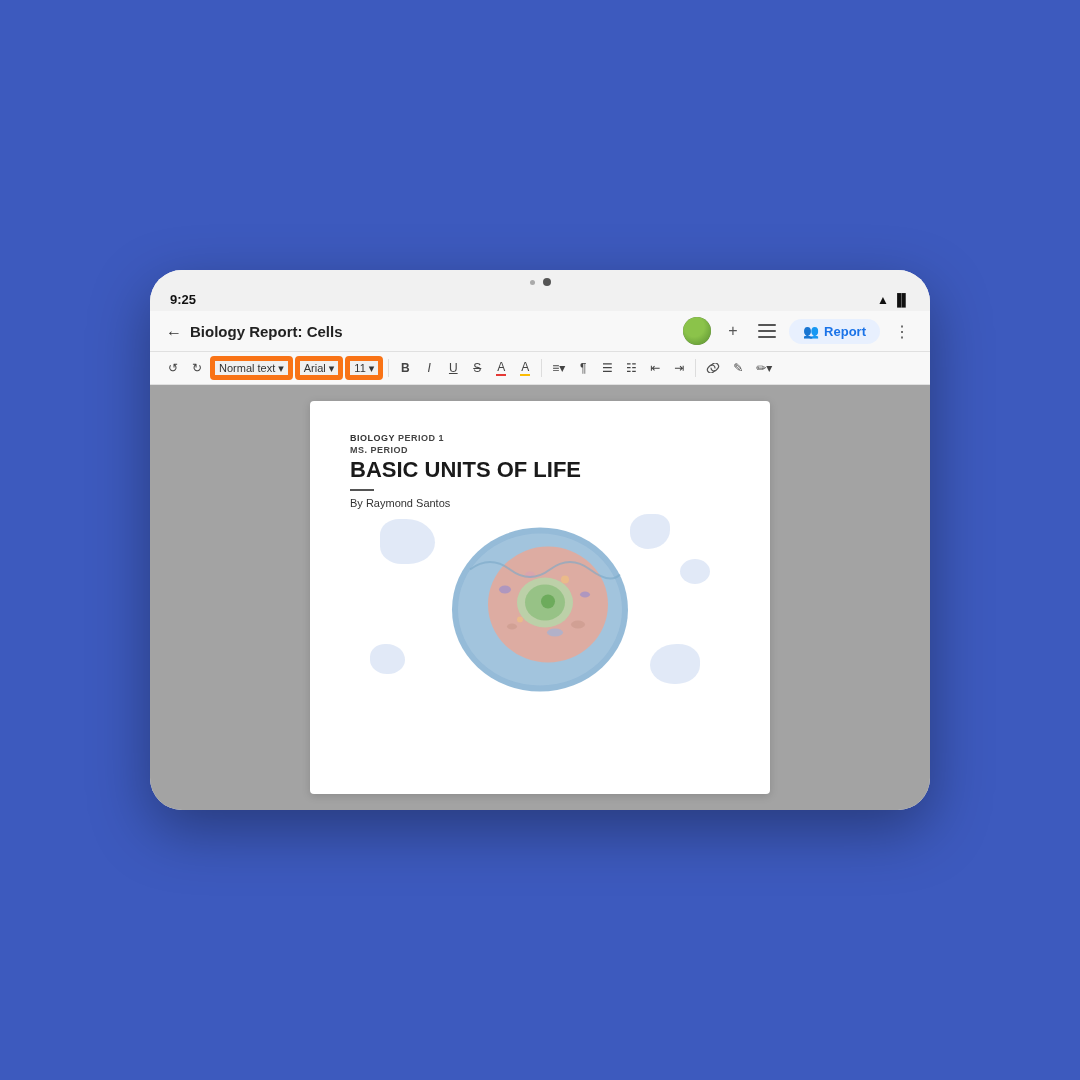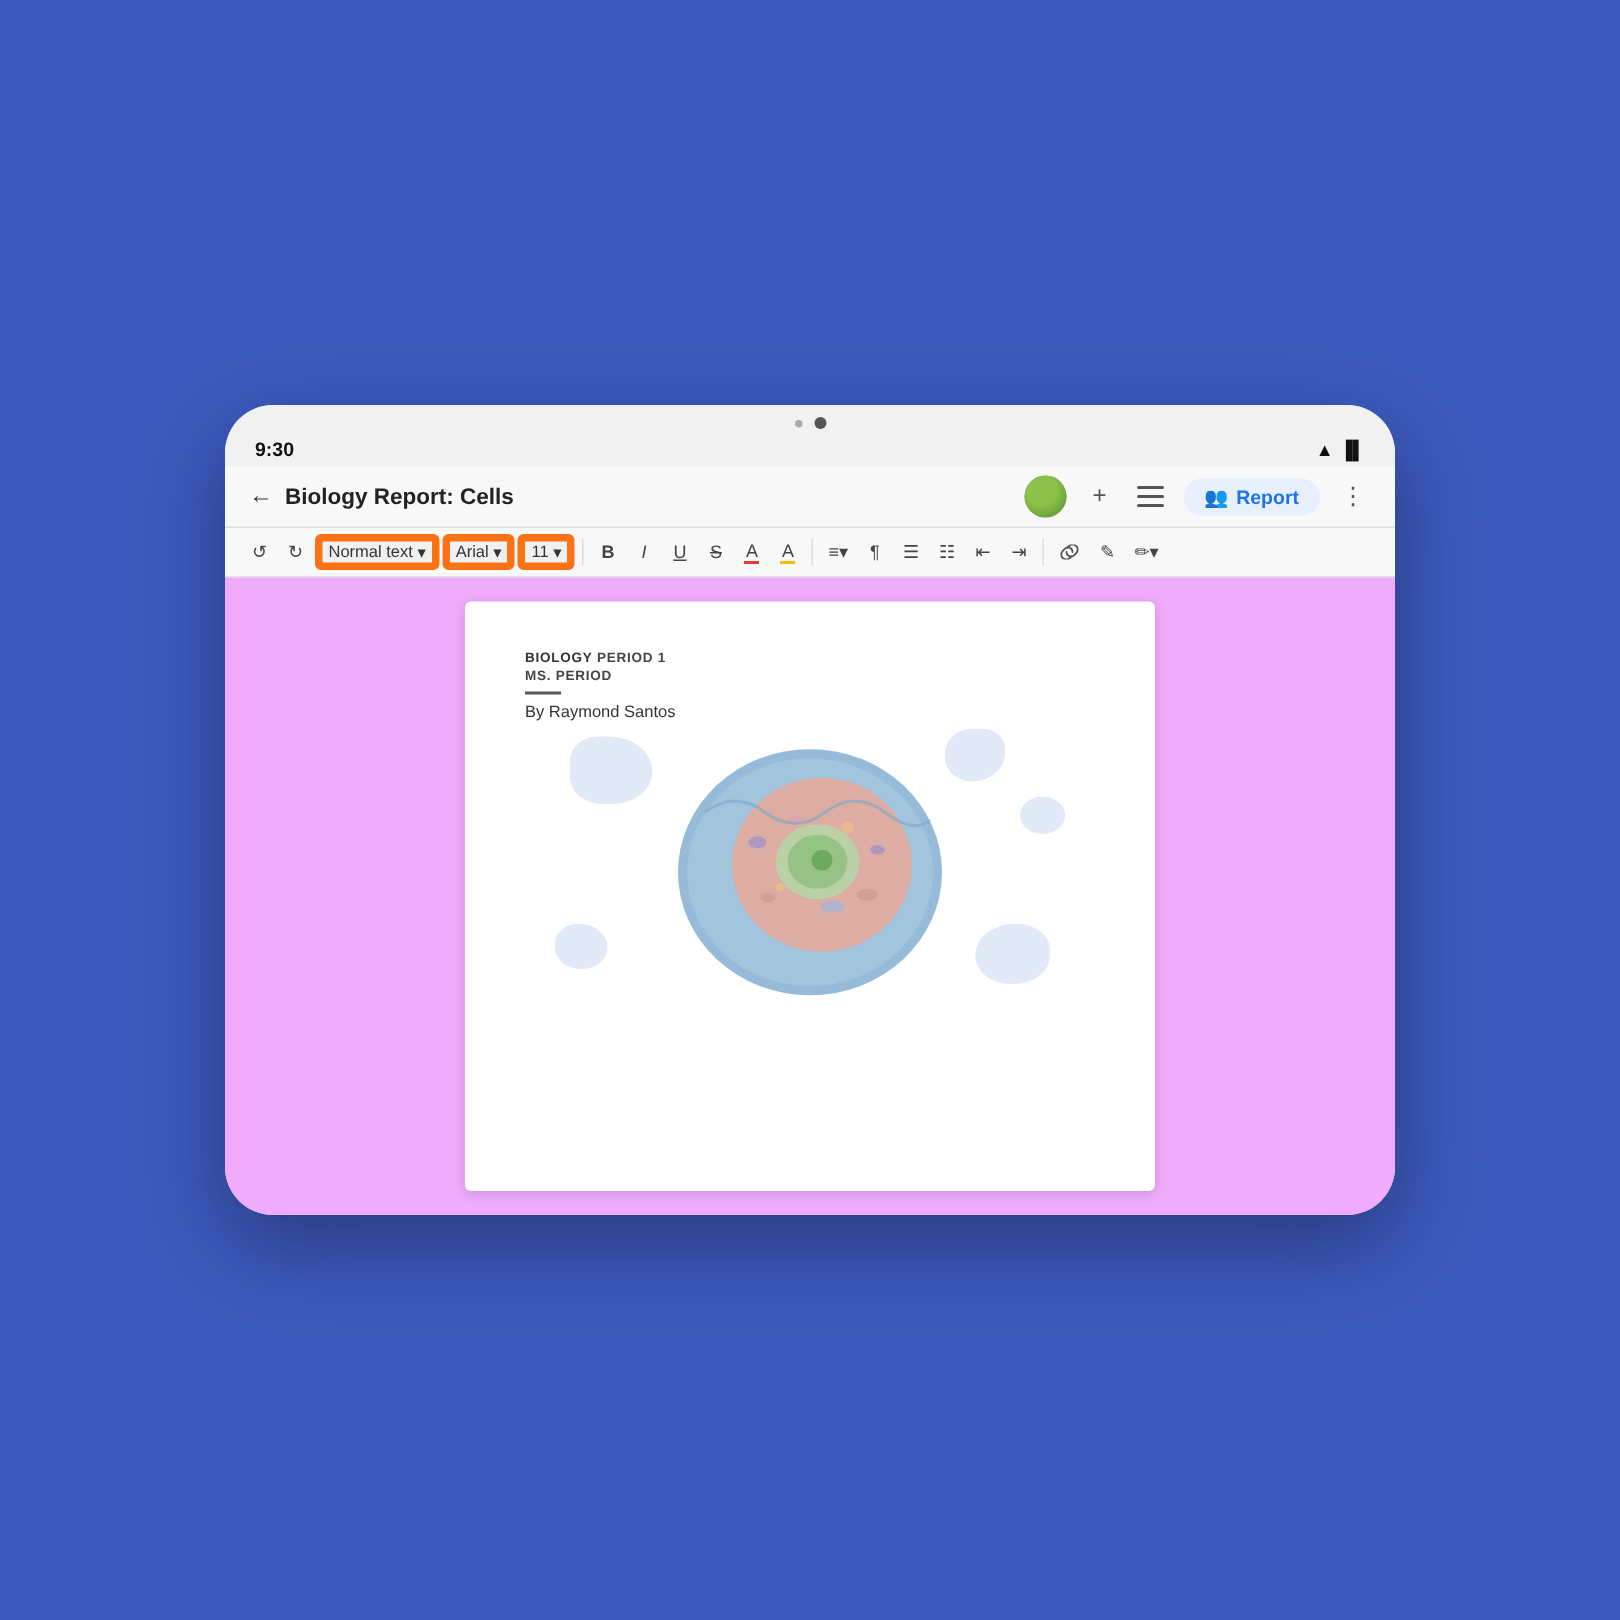--- a/index.html
+++ b/index.html
@@ -201,21 +201,21 @@
       height: 18px;
       background: #ddd;
       margin: 0 3px;
     }
 
     .toolbar-btn.bold { font-weight: 700; }
     .toolbar-btn.italic { font-style: italic; }
 
     .doc-area {
       flex: 1;
-      background: #f0abfc;
+      background: #a3a3a3;
       display: flex;
       justify-content: center;
       padding: 16px;
       overflow: hidden;
     }
 
     .doc-page {
       background: white;
       width: 460px;
       min-height: 100%;
@@ -309,21 +309,21 @@
 <body>
 
 <div class="tablet">
 
   <div class="tablet-top-bar">
     <div class="tablet-dot"></div>
     <div class="tablet-camera"></div>
   </div>
 
   <div class="status-bar">
-    <span class="status-time">9:30</span>
+    <span class="status-time">9:25</span>
     <div class="status-icons">
       <span class="wifi-icon">▲</span>
       <span class="battery-icon">▐▌</span>
     </div>
   </div>
 
   <div class="title-bar">
     <div class="title-left">
       <span class="back-arrow">←</span>
       <span class="doc-title">Biology Report: Cells</span>
@@ -396,20 +396,21 @@
     <div class="doc-page">
 
       <div class="doc-subtitle-line">
         <span style="font-weight:700;color:#333">BIOLOGY</span>
         <span>PERIOD 1</span>
       </div>
       <div class="doc-subtitle-line">
         <span>MS. PERIOD</span>
       </div>
 
+      <div class="doc-subtitle">BASIC UNITS OF LIFE</div>
 
       <div class="doc-divider"></div>
 
       <div class="doc-author">
         <span>By</span>
         <span>Raymond Santos</span>
       </div>
 
       <div class="cell-illustration">
 

